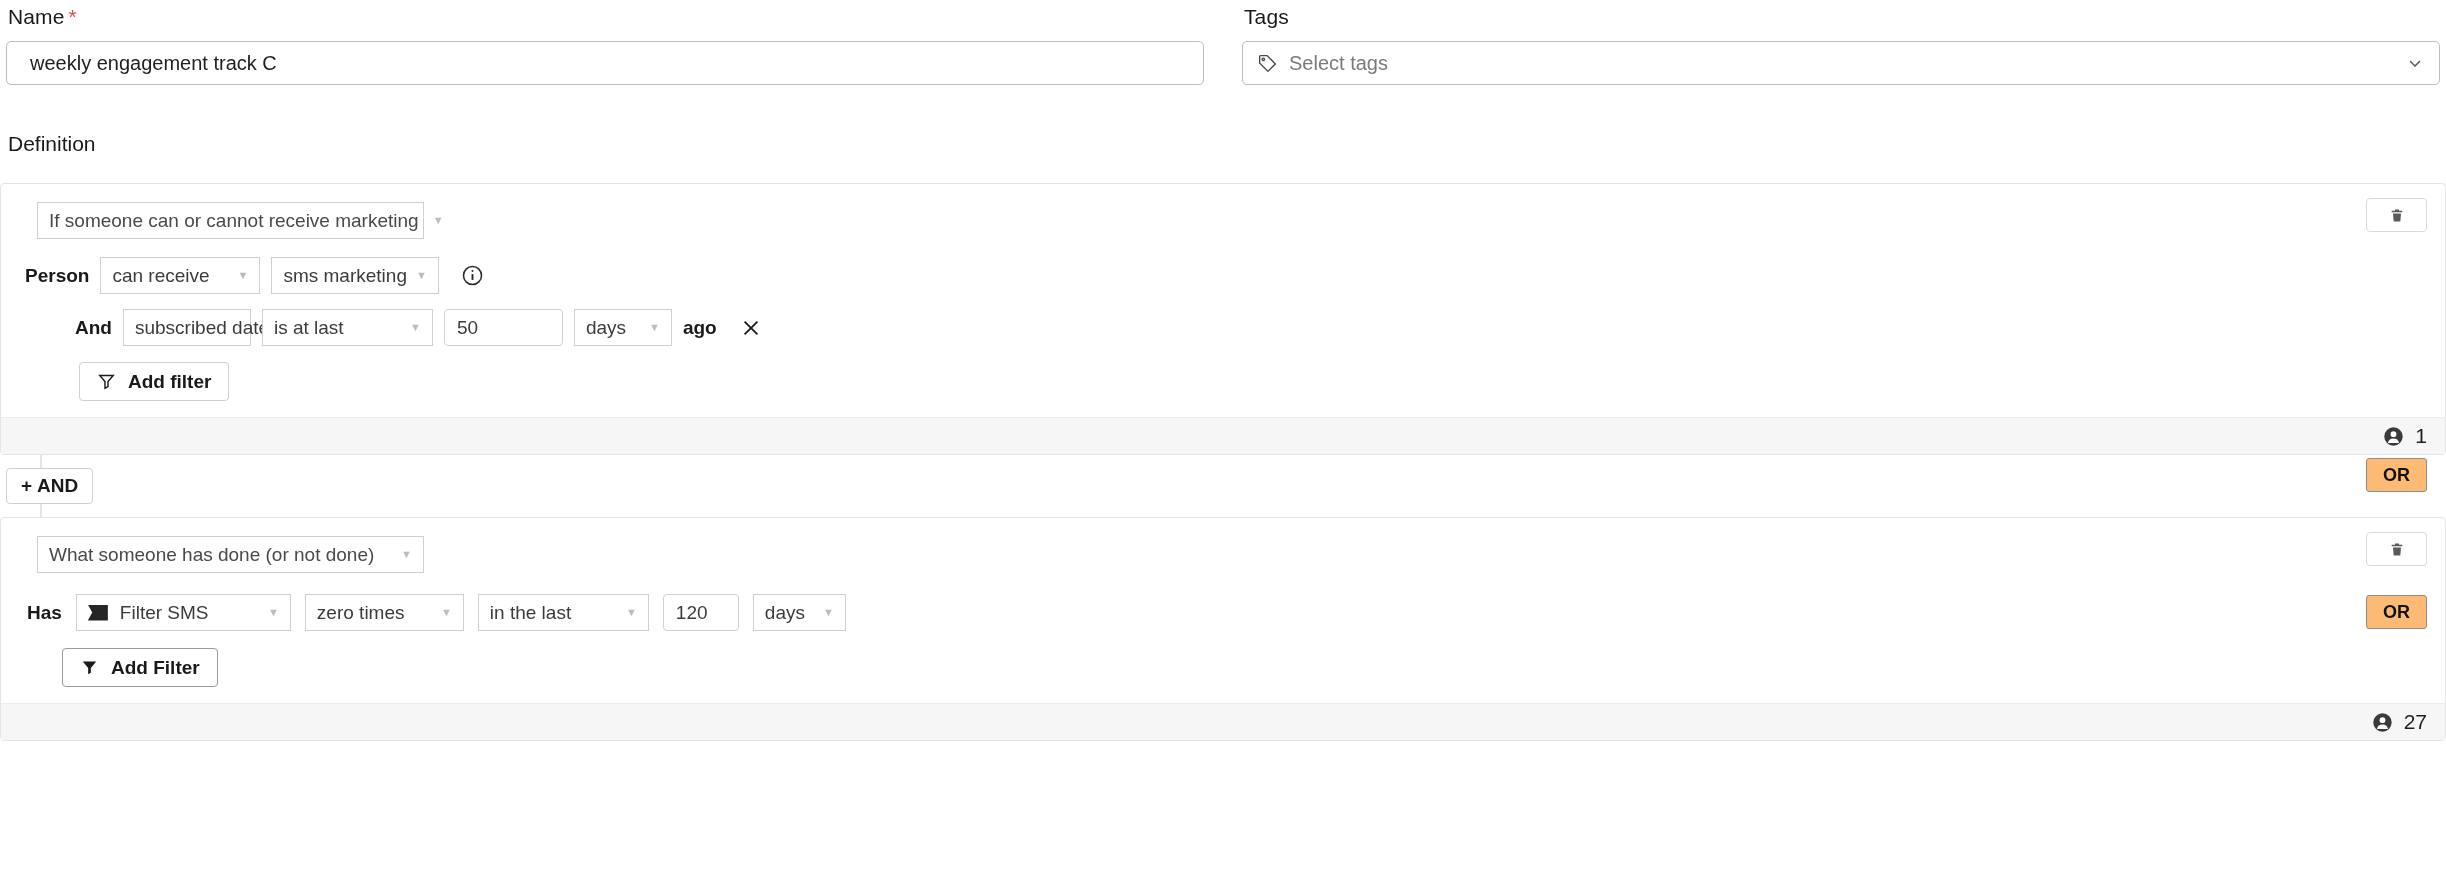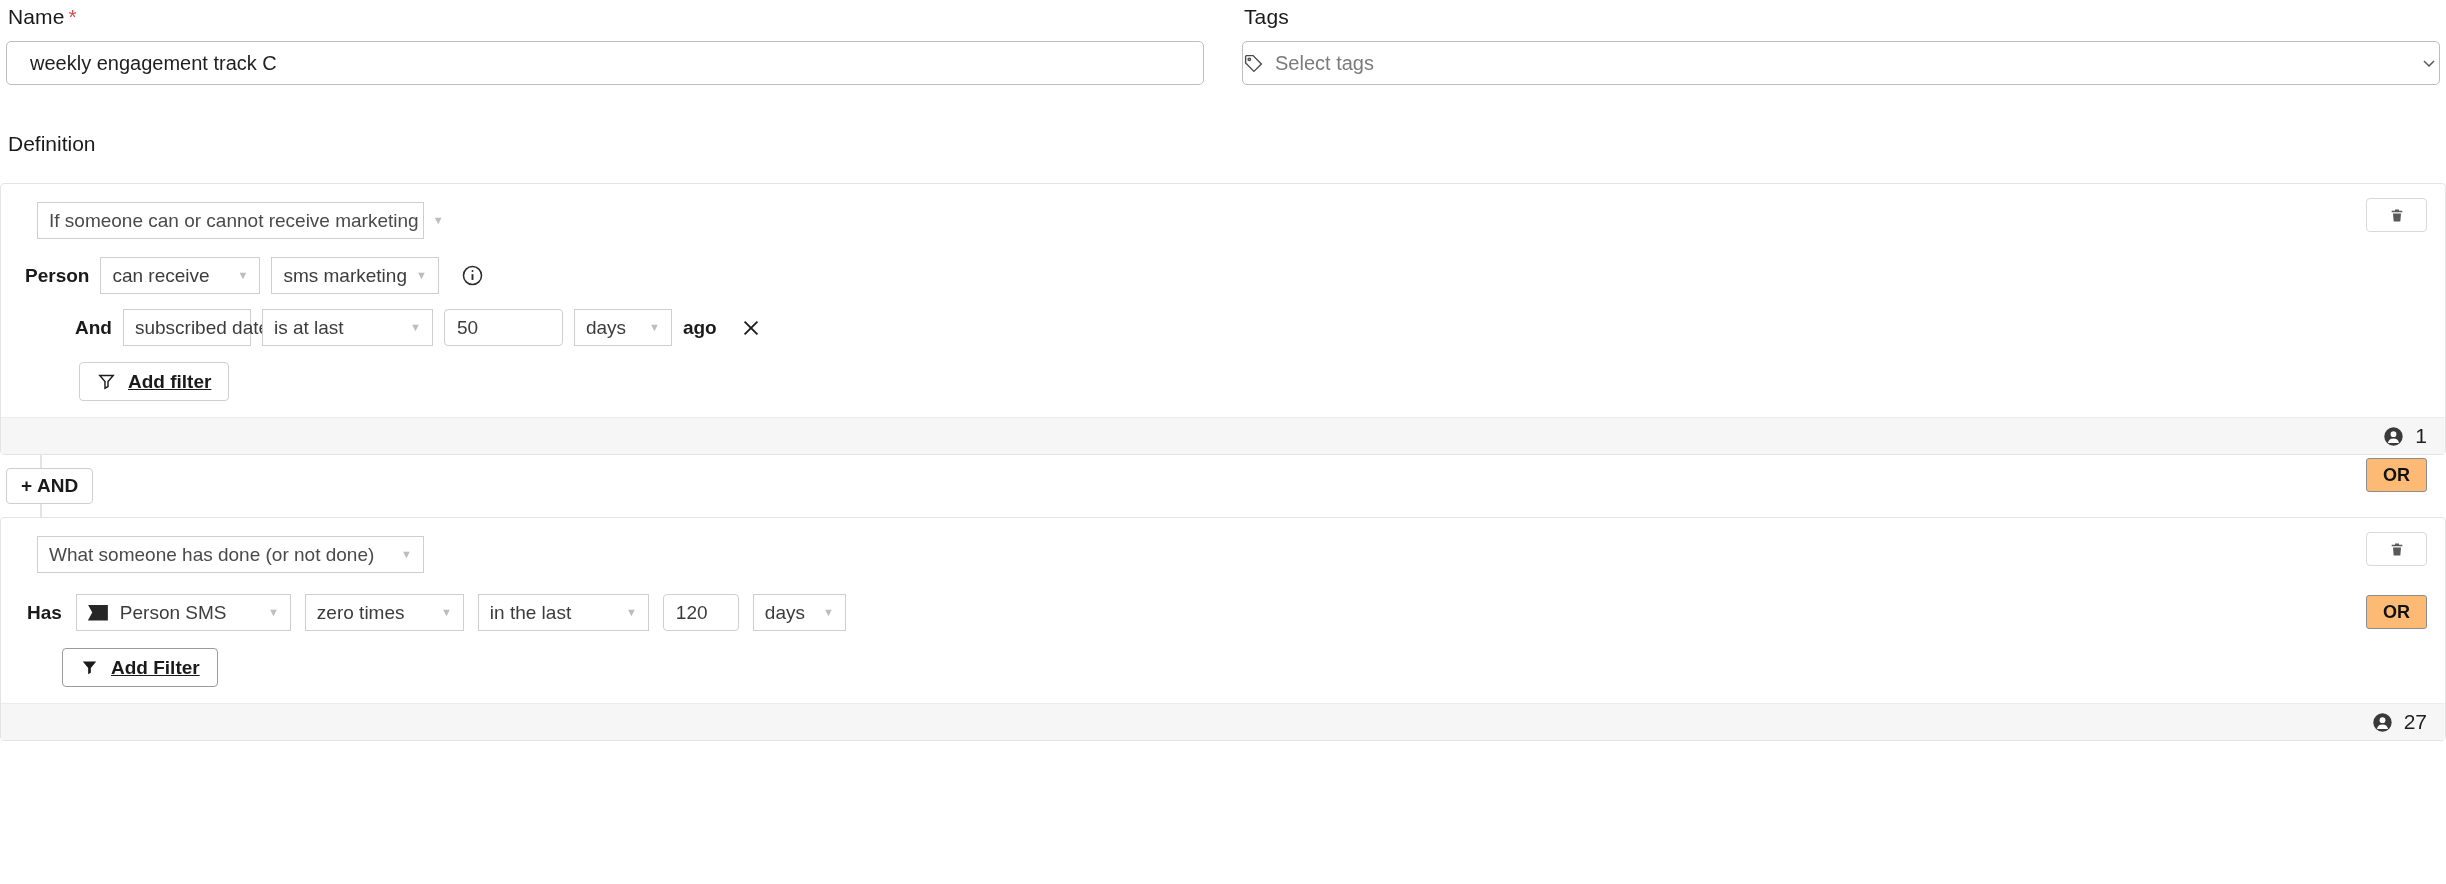--- a/index.html
+++ b/index.html
@@ -41,21 +41,21 @@
     color: #1f1f1f;
   }
   .tags-input {
     margin-top: 14px;
     height: 44px;
     border: 1px solid #bdbdbd;
     border-radius: 5px;
     background: #fff;
     display: flex;
     align-items: center;
-    padding: 0 0;
+    padding: 0 14px;
     gap: 11px;
   }
   .tags-placeholder { font-size: 20px; color: #7b7b7b; flex: 1; }
   .icon { display: inline-flex; align-items: center; justify-content: center; }
 
   
   .definition-title {
     font-size: 21px;
     margin: 47px 0 0 8px;
     color: #1a1a1a;
@@ -139,21 +139,20 @@
     gap: 12px;
     height: 39px;
     padding: 0 17px;
     border: 1px solid #cfcfcf;
     border-radius: 4px;
     background: #fff;
     font-size: 19px;
     font-weight: bold;
     color: #1a1a1a;
     cursor: pointer;
-    text-decoration: underline;
   }
   .btn-outline.strong { border-color: #9a9a9a; }
 
   .trash-btn {
     position: absolute;
     right: 18px;
     top: 14px;
     width: 61px; height: 34px;
     border: 1px solid #d9d9d9;
     border-radius: 4px;
@@ -357,21 +356,21 @@
           <svg width="16" height="17" viewBox="0 0 24 24" fill="#5a5a5a">
             <path d="M9 3h6v2h5v2H4V5h5V3zm-3 6h12l-1 12H7L6 9z"></path>
           </svg>
         </span>
       </div>
 
       <div class="row-has">
         <span class="inline-label">Has</span>
         <div class="sel" style="width:215px">
           <span class="flag-icon" style="margin-right:12px"></span>
-          <span>Person SMS</span>
+          <span>Filter SMS</span>
           <span class="caret">▼</span>
         </div>
         <div class="sel" style="width:159px">
           <span>zero times</span>
           <span class="caret">▼</span>
         </div>
         <div class="sel" style="width:171px">
           <span>in the last</span>
           <span class="caret">▼</span>
         </div>

